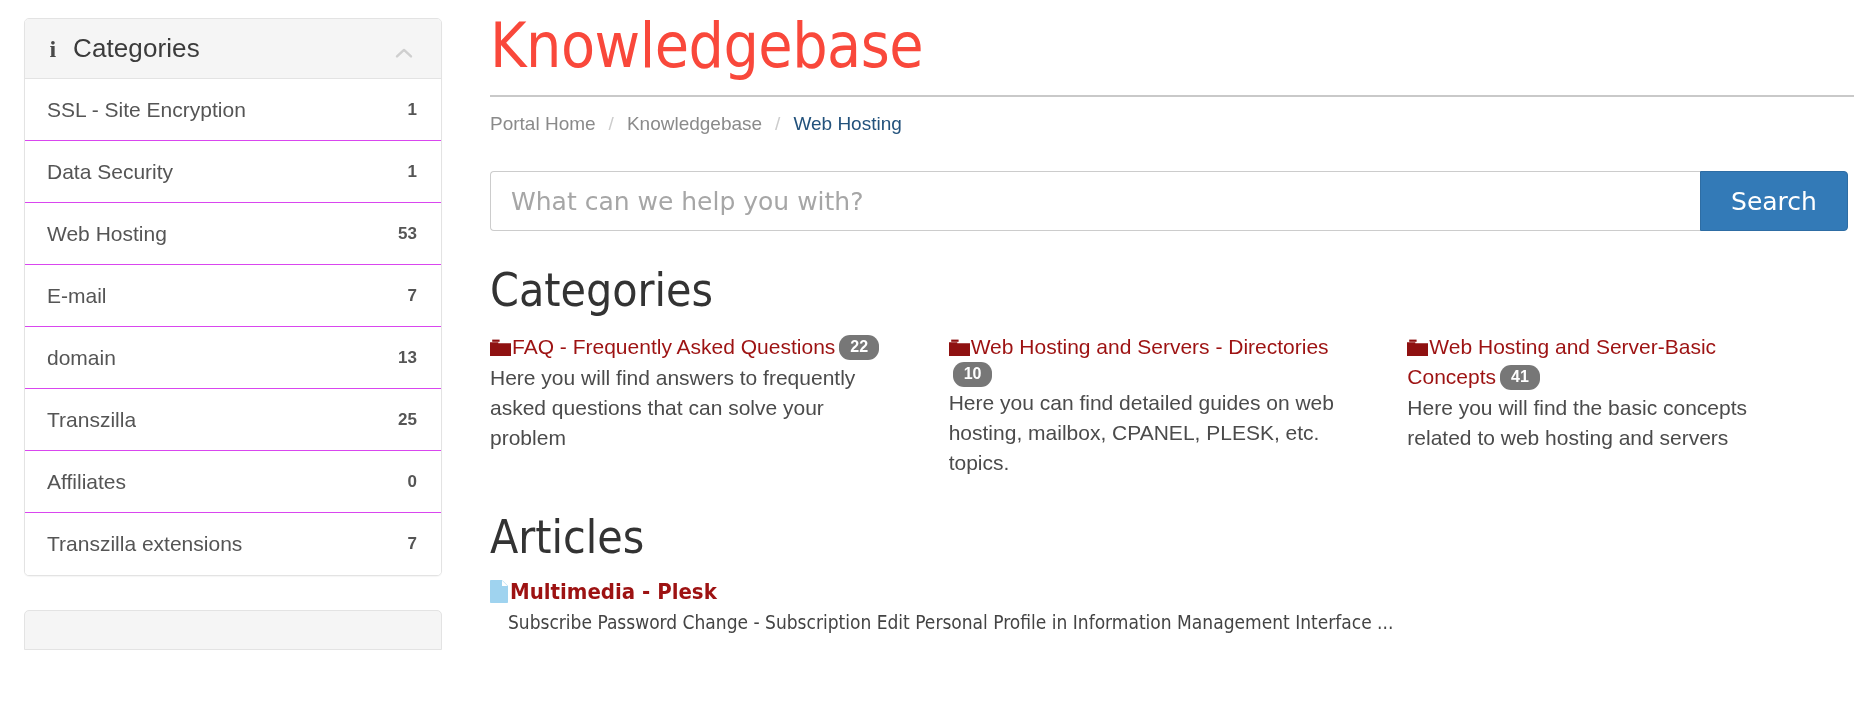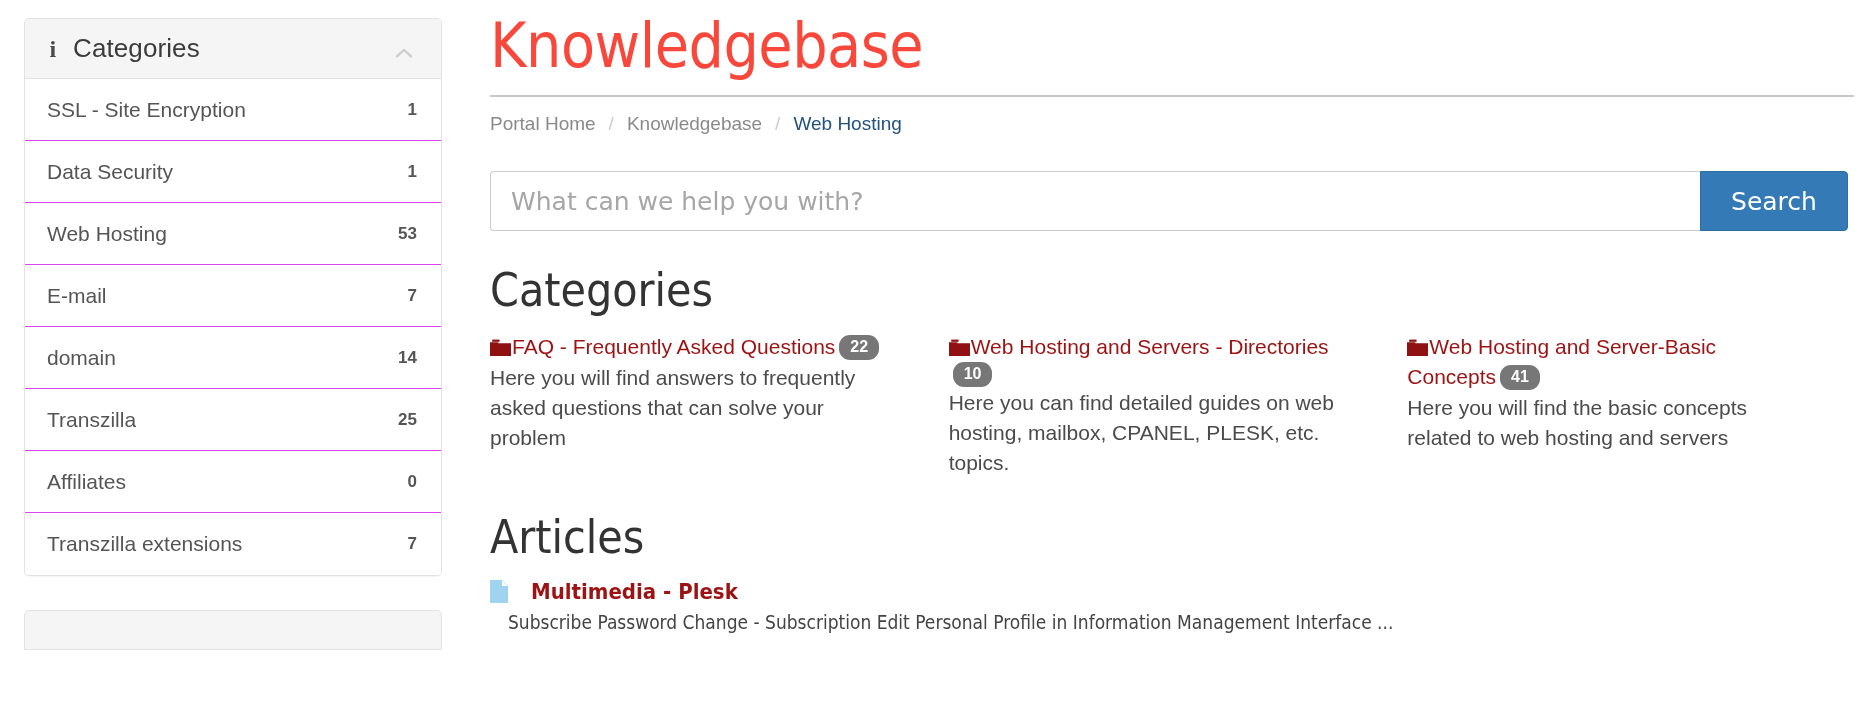--- a/index.html
+++ b/index.html
@@ -248,21 +248,21 @@
   }
 
   .article-item {
     display: flex;
     flex-direction: column;
     margin-top: 2px;
   }
   .article-title-row {
     display: flex;
     align-items: center;
-    gap: 23px;
+    gap: 2px;
   }
   .doc-icon { width: 18px; height: 23px; display: block; flex: none; }
   .article-title {
     font-family: "DejaVu Sans Condensed", "Liberation Sans Narrow", "Liberation Sans", sans-serif;
     font-size: 22px;
     font-weight: bold;
     color: #9d1212;
     text-decoration: none;
   }
   .article-excerpt {
@@ -305,21 +305,21 @@
         <li class="list-item">
           <span class="list-item-label">Web Hosting</span>
           <span class="list-item-count">53</span>
         </li>
         <li class="list-item">
           <span class="list-item-label">E-mail</span>
           <span class="list-item-count">7</span>
         </li>
         <li class="list-item">
           <span class="list-item-label">domain</span>
-          <span class="list-item-count">14</span>
+          <span class="list-item-count">13</span>
         </li>
         <li class="list-item">
           <span class="list-item-label">Transzilla</span>
           <span class="list-item-count">25</span>
         </li>
         <li class="list-item">
           <span class="list-item-label">Affiliates</span>
           <span class="list-item-count">0</span>
         </li>
         <li class="list-item">

